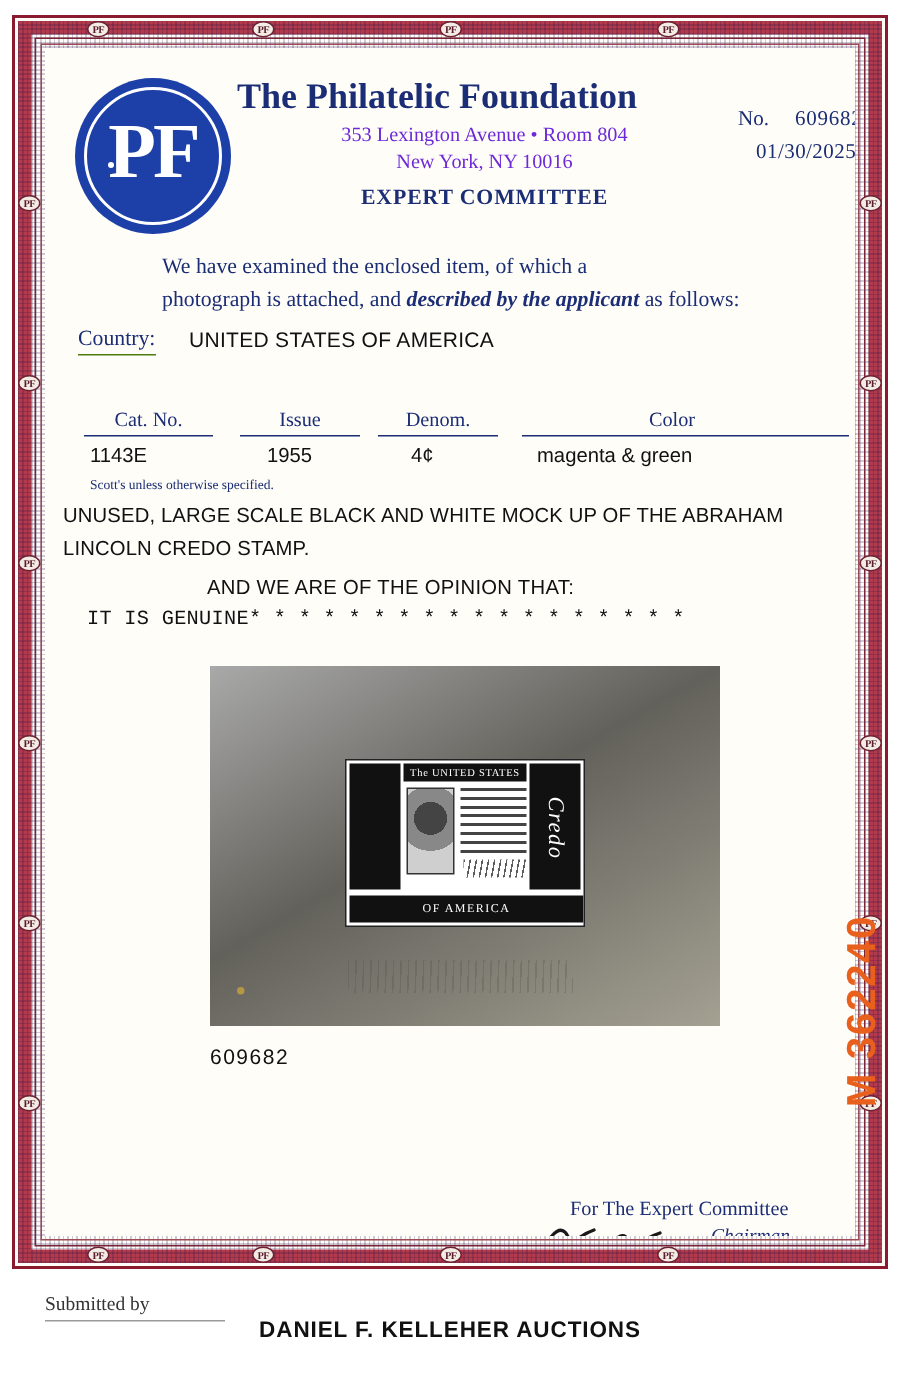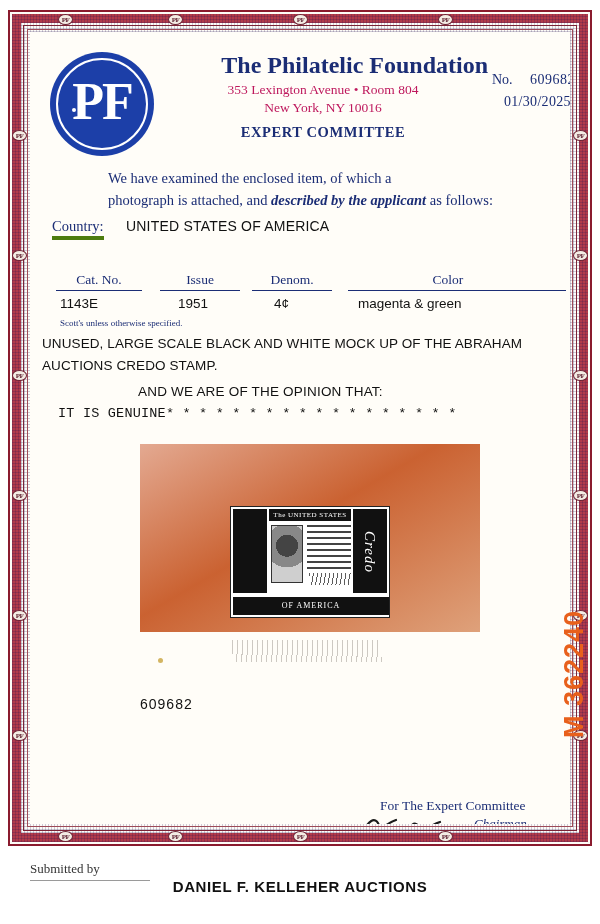--- a/index.html
+++ b/index.html
@@ -125,33 +125,33 @@
     width: 4px; height: 4px;
     border-radius: 50%;
     background: #ffffff;
   }
 
   .title {
     position: absolute;
     left: 128px;
     top: 20px;
     width: 330px;
-    text-align: right;
+    text-align: left;
     font-size: 24px;
     font-weight: bold;
     color: #1b2d75;
     font-family: "Liberation Serif", serif;
   }
   .addr1, .addr2 {
     position: absolute;
     left: 128px;
     width: 330px;
     text-align: center;
     font-size: 13.5px;
-    color: #be185d;
+    color: #6d28d9;
   }
   .addr1 { top: 50px; }
   .addr2 { top: 68px; }
   .expert-committee {
     position: absolute;
     left: 128px;
     top: 92px;
     width: 330px;
     text-align: center;
     font-size: 14.5px;
@@ -192,21 +192,21 @@
   .examined1 { left: 78px; top: 138px; }
   .examined2 { left: 78px; top: 160px; }
   .examined2 i { font-style: italic; font-weight: bold; }
 
   .country-label {
     position: absolute;
     left: 22px;
     top: 186px;
     font-size: 14.5px;
     color: #1b2d75;
-    border-bottom: 4px solid #4d7c0f;
+    border-bottom: 1px solid #4d7c0f;
     padding-bottom: 1px;
   }
   .country-value {
     position: absolute;
     left: 96px;
     top: 186px;
     font-size: 14px;
     color: #111111;
     font-family: "Liberation Sans", sans-serif;
     letter-spacing: 0.2px;
@@ -270,22 +270,22 @@
     font-family: Liberation Mono, monospace;
     letter-spacing: 0.2px;
   }
 
   
   #photo-area {
     position: absolute;
     left: 110px;
     top: 412px;
     width: 340px;
-    height: 188px;
-    background: #c2410c;
+    height: 240px;
+    background: #404040;
     box-shadow: 0 0 0 0 transparent;
   }
   #photo-area .sheen {
     position: absolute;
     inset: 0;
     background: linear-gradient(150deg, rgba(255,255,255,0.55), rgba(236,229,198,0.2) 45%, rgba(246,240,214,0.55));
   }
   .stamp-image {
     position: absolute;
     left: 90px;
@@ -518,28 +518,28 @@
     <div class="col-head" style="left:130px; width:80px;">Issue</div>
     <div class="col-head" style="left:222px; width:80px;">Denom.</div>
     <div class="col-head" style="left:318px; width:200px;">Color</div>
 
     <div class="col-rule" style="left:26px;  width:86px;"></div>
     <div class="col-rule" style="left:130px; width:80px;"></div>
     <div class="col-rule" style="left:222px; width:80px;"></div>
     <div class="col-rule" style="left:318px; width:218px;"></div>
 
     <div class="col-val" style="left:30px;">1143E</div>
-    <div class="col-val" style="left:148px;">1951</div>
+    <div class="col-val" style="left:148px;">1955</div>
     <div class="col-val" style="left:244px;">4¢</div>
     <div class="col-val" style="left:328px;">magenta &amp; green</div>
 
     <div class="scott-note">Scott's unless otherwise specified.</div>
 
     <div class="desc-line desc1">UNUSED, LARGE SCALE BLACK AND WHITE MOCK UP OF THE ABRAHAM</div>
-    <div class="desc-line desc2">AUCTIONS CREDO STAMP.</div>
+    <div class="desc-line desc2">LINCOLN CREDO STAMP.</div>
 
     <div class="opinion-head">AND WE ARE OF THE OPINION THAT:</div>
     <div class="opinion-text">IT IS GENUINE* * * * * * * * * * * * * * * * * *</div>
 
     <div id="photo-area">
       <div class="sheen"></div>
 
       <div class="stamp-image">
         <div class="blk stamp-left-panel"></div>
         <div class="blk stamp-right-panel"></div>

